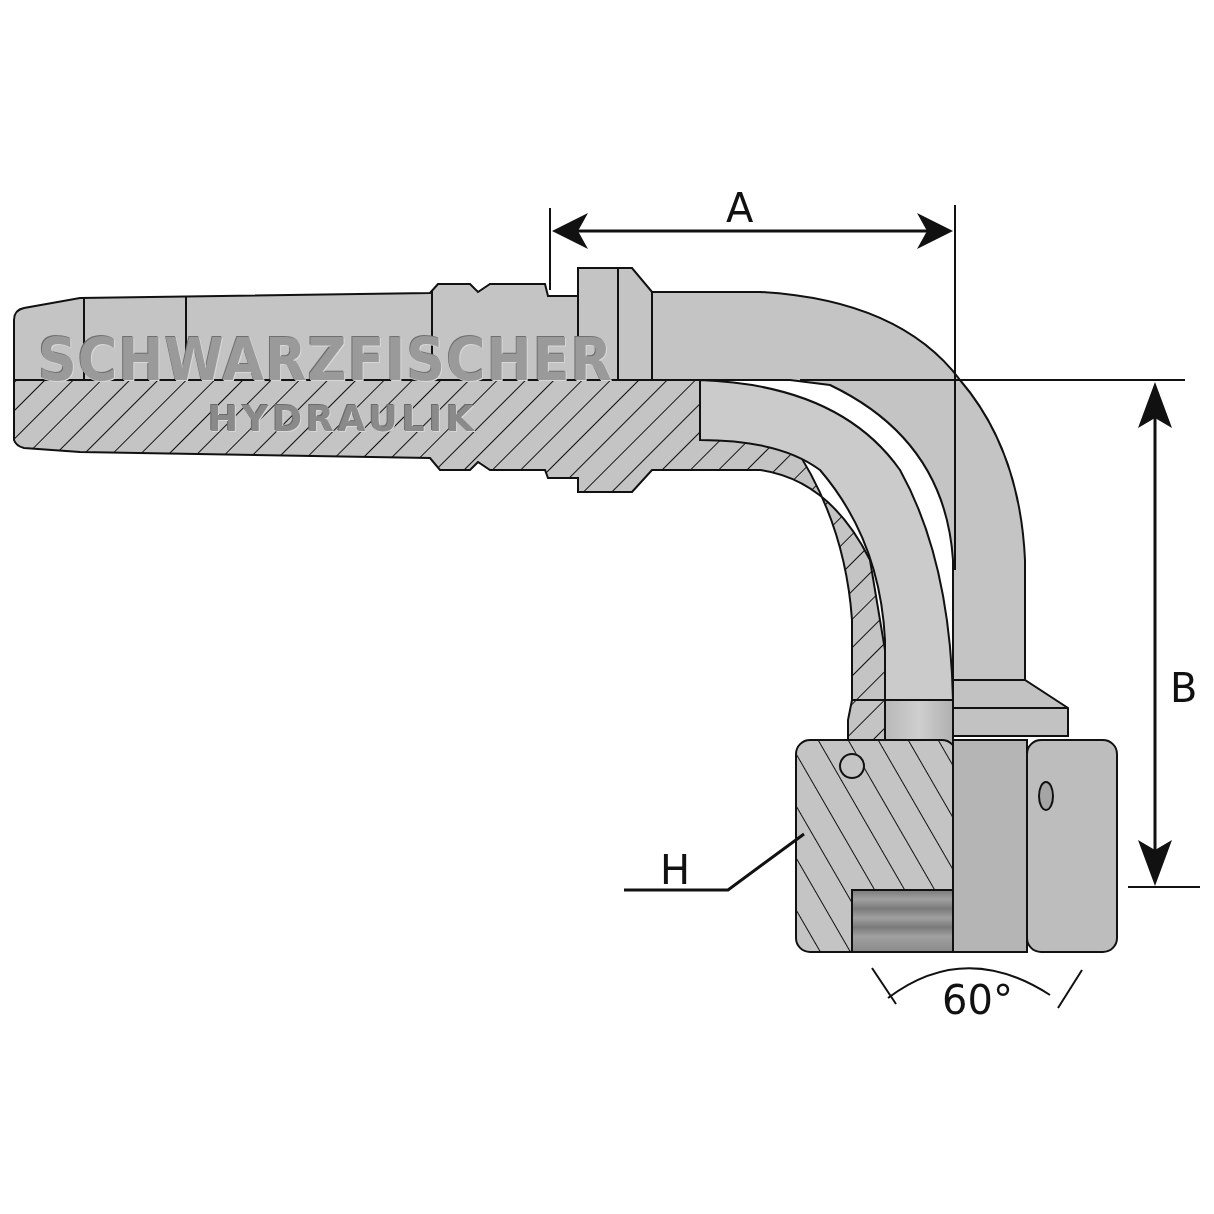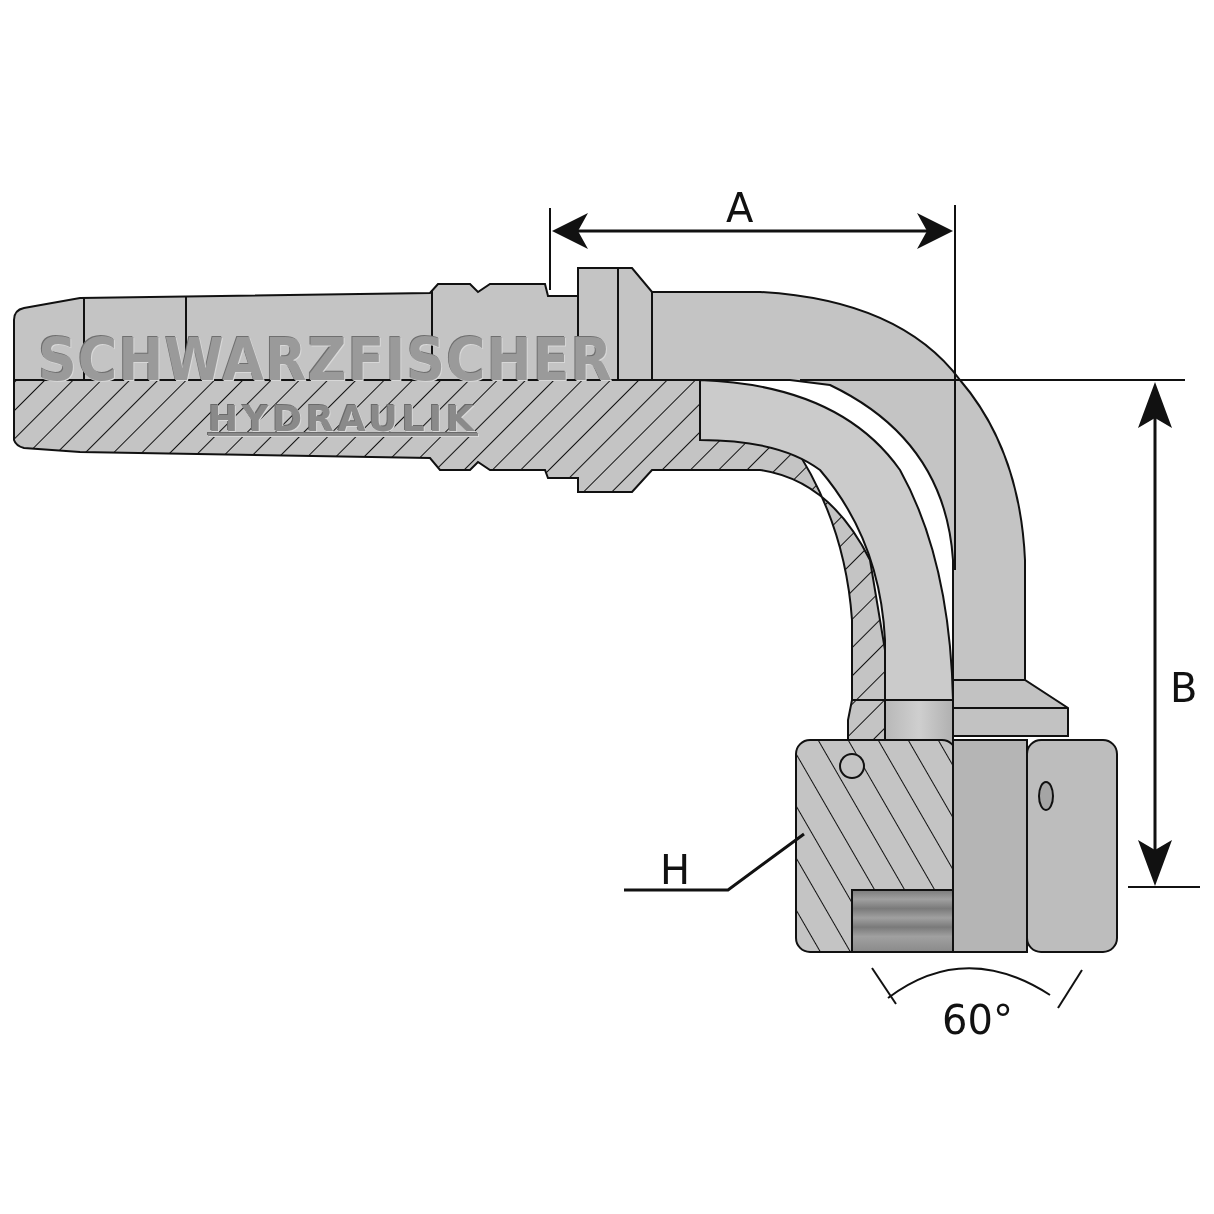--- a/index.html
+++ b/index.html
@@ -1,20 +1,20 @@
 <!DOCTYPE html>
 <html><head>
 <meta charset="utf-8">
 <style>
   html, body { margin:0; padding:0; background:#ffffff; }
   body { width:1214px; height:1214px; overflow:hidden; position:relative; font-family:"DejaVu Sans", sans-serif; }
   #drawing { position:absolute; left:0; top:0; width:1214px; height:1214px; }
   .lbl { position:absolute; color:#111; font-family:"DejaVu Sans", sans-serif; font-size:40px; line-height:1; white-space:nowrap; }
   .brand1 { position:absolute; left:38px; top:326px; font-family:"DejaVu Sans", sans-serif; font-weight:bold; font-size:58px; letter-spacing:1px; color:#9a9a9a; text-shadow:1px 1px 0 #d8d8d8, -1px -1px 0 #6f6f6f; transform:scaleX(0.93); transform-origin:left top; }
-  .brand2 { position:absolute; left:208px; top:398px; font-family:"DejaVu Sans", sans-serif; font-weight:bold; font-size:36px; letter-spacing:4px; color:#8a8a8a; text-shadow:1px 1px 0 #d8d8d8, -1px -1px 0 #6a6a6a;text-decoration:underline; }
+  .brand2 { position:absolute; left:208px; top:398px; font-family:"DejaVu Sans", sans-serif; font-weight:bold; font-size:36px; letter-spacing:4px; color:#8a8a8a; text-shadow:1px 1px 0 #d8d8d8, -1px -1px 0 #6a6a6a; }
 </style>
 </head>
 <body>
 
 <svg id="drawing" viewBox="0 0 1214 1214" xmlns="http://www.w3.org/2000/svg">
   <defs>
     <pattern id="hatch" patternUnits="userSpaceOnUse" width="20" height="20" patternTransform="rotate(45)">
       <rect width="20" height="20" fill="#c4c4c4"></rect>
       <line x1="0" y1="0" x2="0" y2="20" stroke="#111" stroke-width="2"></line>
     </pattern>
@@ -88,13 +88,13 @@
     <line x1="1082" y1="970" x2="1058" y2="1008" stroke-width="2"></line>
   </g>
 </svg>
 
 <div class="brand1">SCHWARZFISCHER</div>
 <div class="brand2">HYDRAULIK</div>
 
 <div class="lbl" style="left:726px; top:188px;">A</div>
 <div class="lbl" style="left:1170px; top:668px;">B</div>
 <div class="lbl" style="left:660px; top:850px;">H</div>
-<div class="lbl" style="left:942px; top:1000px;text-align:right;">60°</div>
+<div class="lbl" style="left:942px; top:980px;text-align:right;">60°</div>
 
 </body></html>

